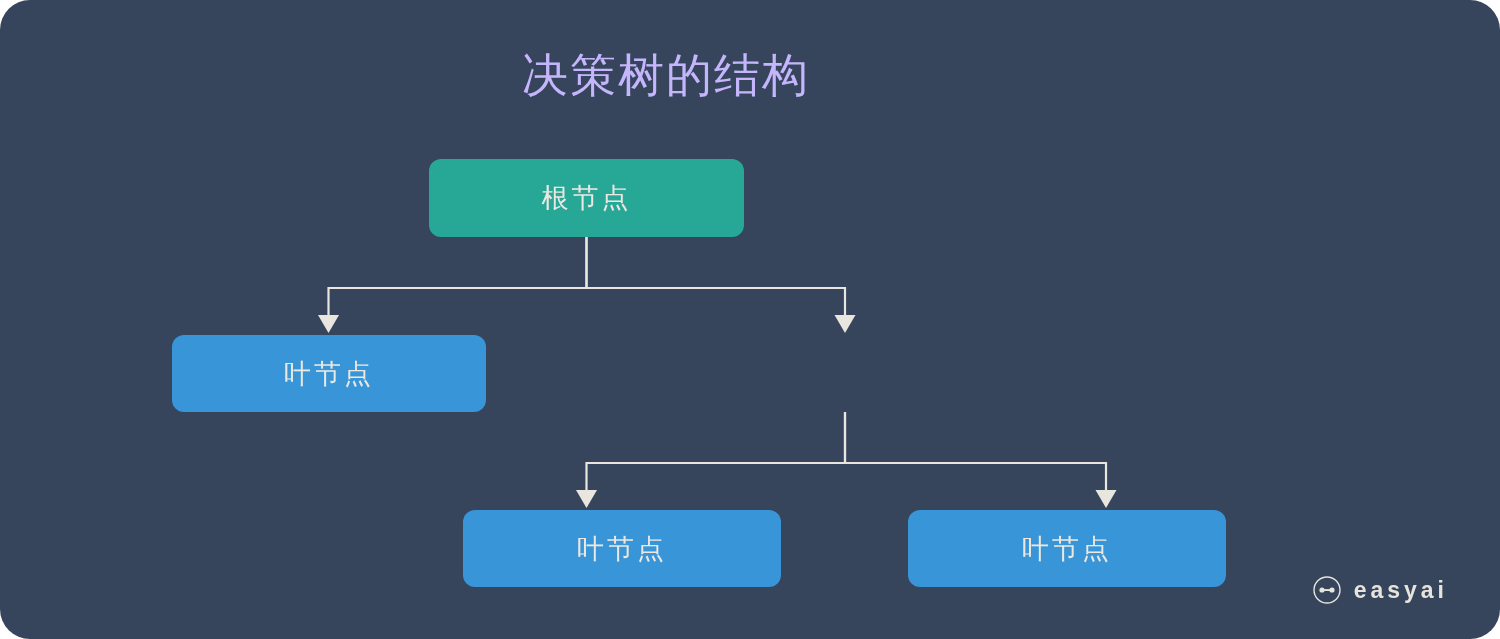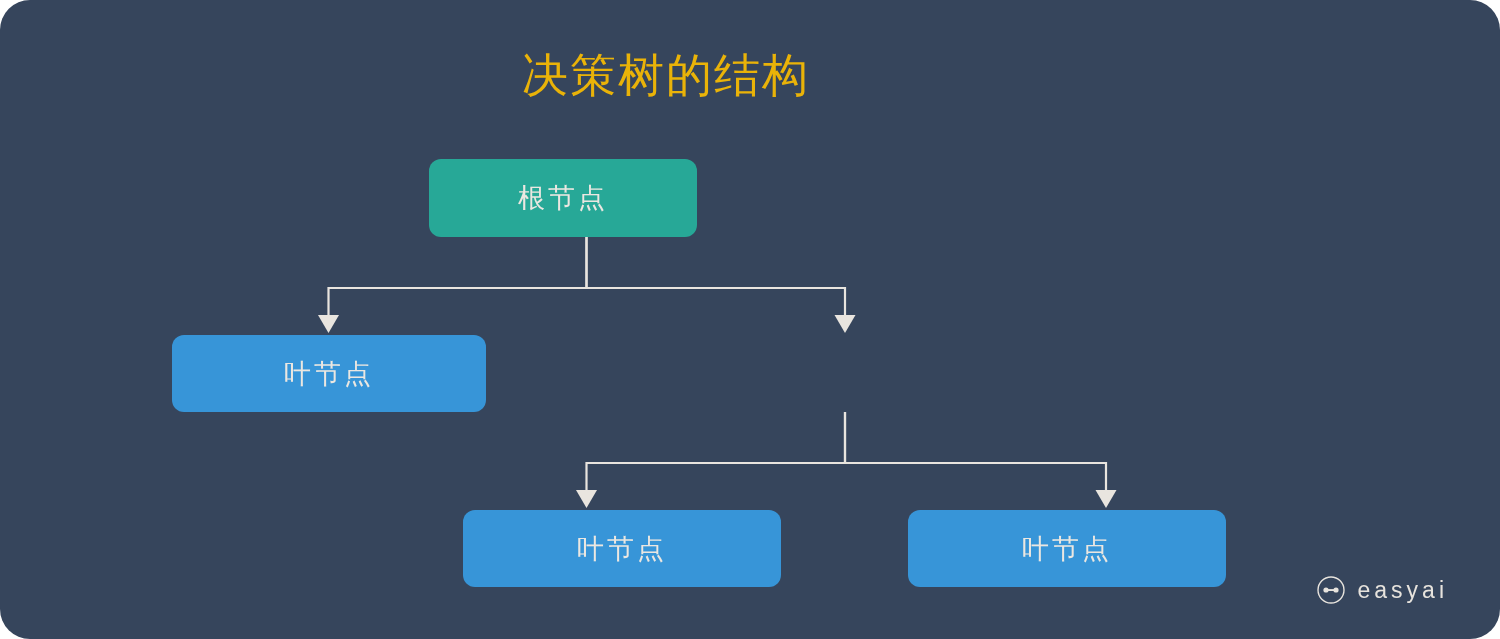--- a/index.html
+++ b/index.html
@@ -24,21 +24,21 @@
     overflow: hidden;
   }
 
   
   #title {
     position: absolute;
     top: 48px;
     left: 0;
     width: 1332px;
     text-align: center;
-    color: #eab308;
+    color: #c4b5fd;
     font-size: 46px;
     font-weight: 400;
     letter-spacing: 2px;
     line-height: 1.2;
     user-select: none;
   }
 
   
   .node {
     position: absolute;
@@ -50,21 +50,21 @@
     font-size: 27px;
     letter-spacing: 3px;
     font-weight: 400;
     box-sizing: border-box;
     user-select: none;
   }
 
   #node-root {
     left: 429px;
     top: 159px;
-    width: 268px;
+    width: 315px;
     height: 78px;
     background: #27a897;
   }
 
   #node-leaf-1 {
     left: 172px;
     top: 335px;
     width: 314px;
     height: 77px;
     background: #3795d8;
@@ -124,21 +124,21 @@
   }
   #logo-mark {
     width: 30px;
     height: 30px;
     flex: 0 0 30px;
   }
   #logo-text {
     color: #e7e3dd;
     font-size: 23px;
     letter-spacing: 4px;
-    font-weight: 400;
+    font-weight: 700;
   }
 </style>
 </head>
 <body>
 
 <div id="canvas">
 
   <div id="title">决策树的结构</div>
 
   <svg id="connectors" viewBox="0 0 1500 639" xmlns="http://www.w3.org/2000/svg">

